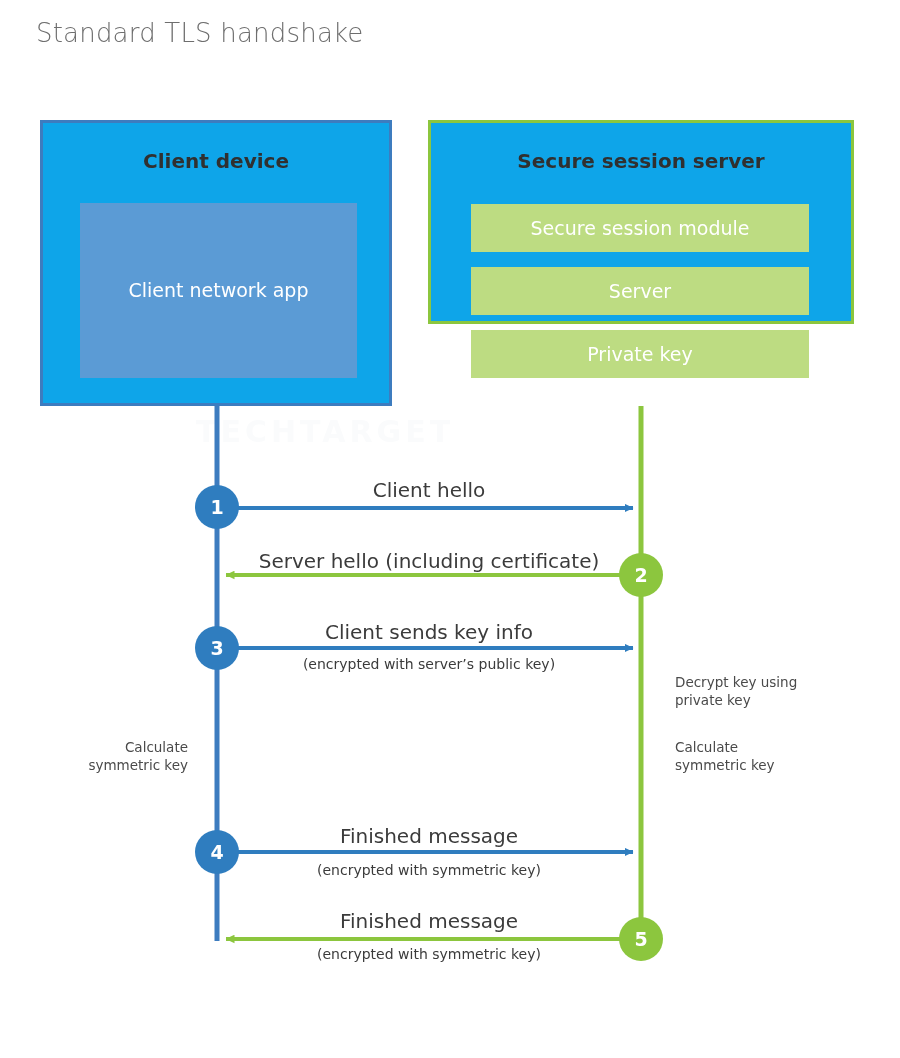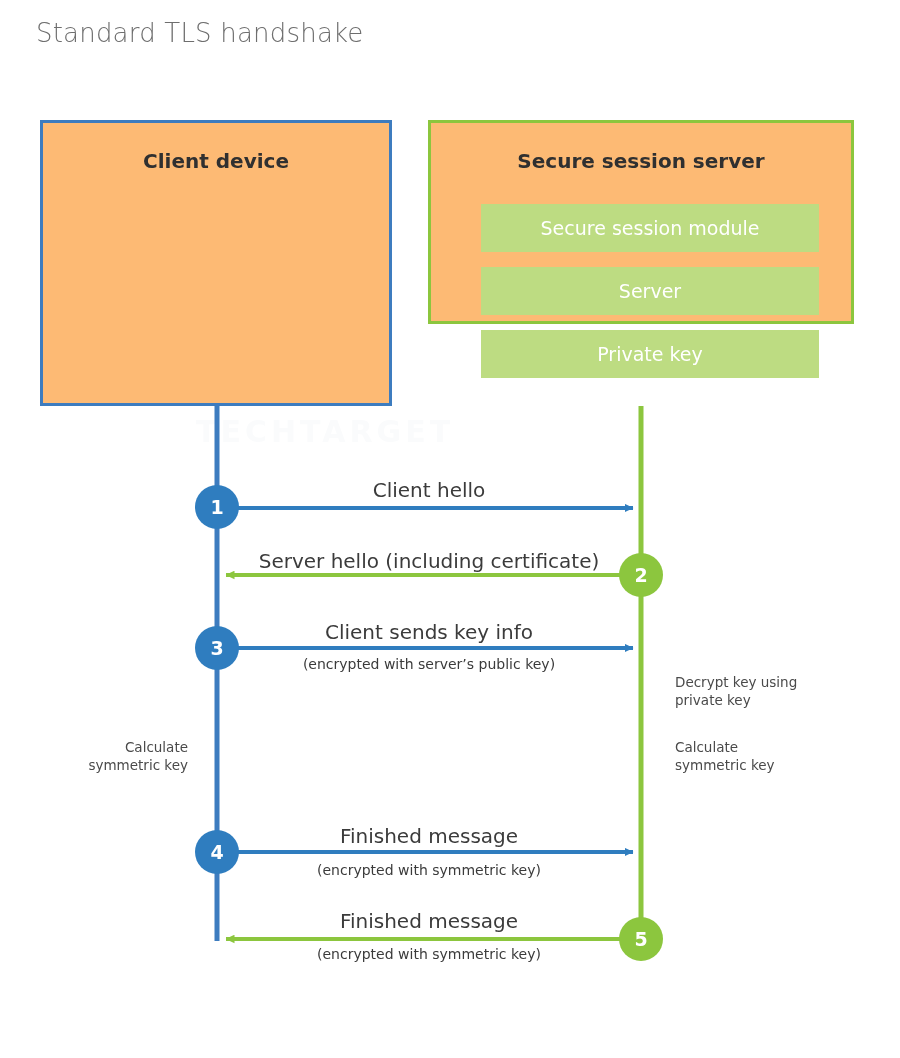--- a/index.html
+++ b/index.html
@@ -37,21 +37,21 @@
     font-weight: 700;
     letter-spacing: 4px;
     color: #fafbfc;
     user-select: none;
     white-space: nowrap;
   }
 
   
   .party-box {
     position: absolute;
-    background: #fdba74;
+    background: #0ea5e9;
     box-sizing: border-box;
   }
   #client-box {
     left: 40px;
     top: 120px;
     width: 352px;
     height: 286px;
     border: 3px solid #3d7cbf;
   }
   #server-box {
@@ -86,21 +86,21 @@
     line-height: 1.35;
     display: flex;
     align-items: center;
     justify-content: center;
     text-align: center;
     padding: 0 10px;
     box-sizing: border-box;
   }
   .server-block {
     position: absolute;
-    left: 50px;
+    left: 40px;
     width: 338px;
     height: 48px;
     background: #bddc82;
     color: #ffffff;
     font-size: 19px;
     display: flex;
     align-items: center;
     justify-content: center;
     text-align: left;
   }
@@ -159,20 +159,21 @@
 </style>
 </head>
 <body>
 
 <div id="page-title">Standard TLS handshake</div>
 
 <div id="watermark">TECHTARGET</div>
 
 <div id="client-box" class="party-box">
   <div class="party-title">Client device</div>
+  <div id="client-app-block">Client network app</div>
 </div>
 
 <div id="server-box" class="party-box">
   <div class="party-title">Secure session server</div>
   <div id="server-block-0" class="server-block">Secure session module</div>
   <div id="server-block-1" class="server-block">Server</div>
   <div id="server-block-2" class="server-block">Private key</div>
 </div>
 
 <svg id="sequence-svg" viewBox="0 0 900 1058">

